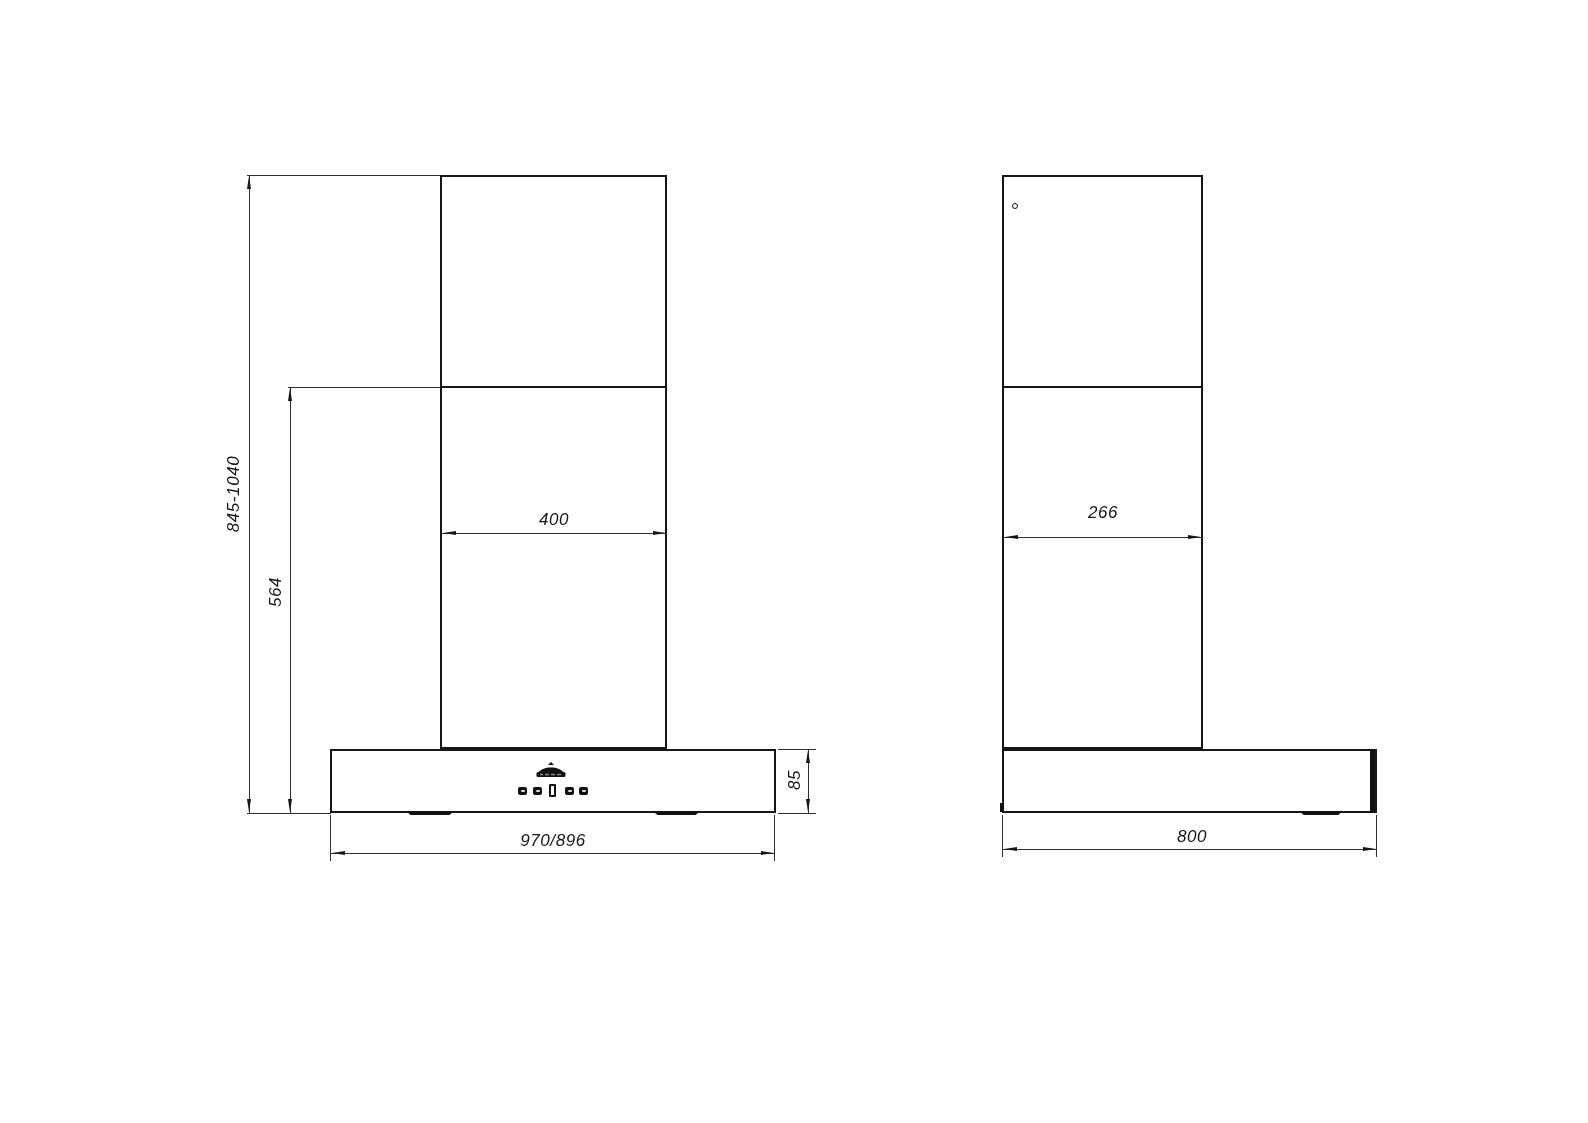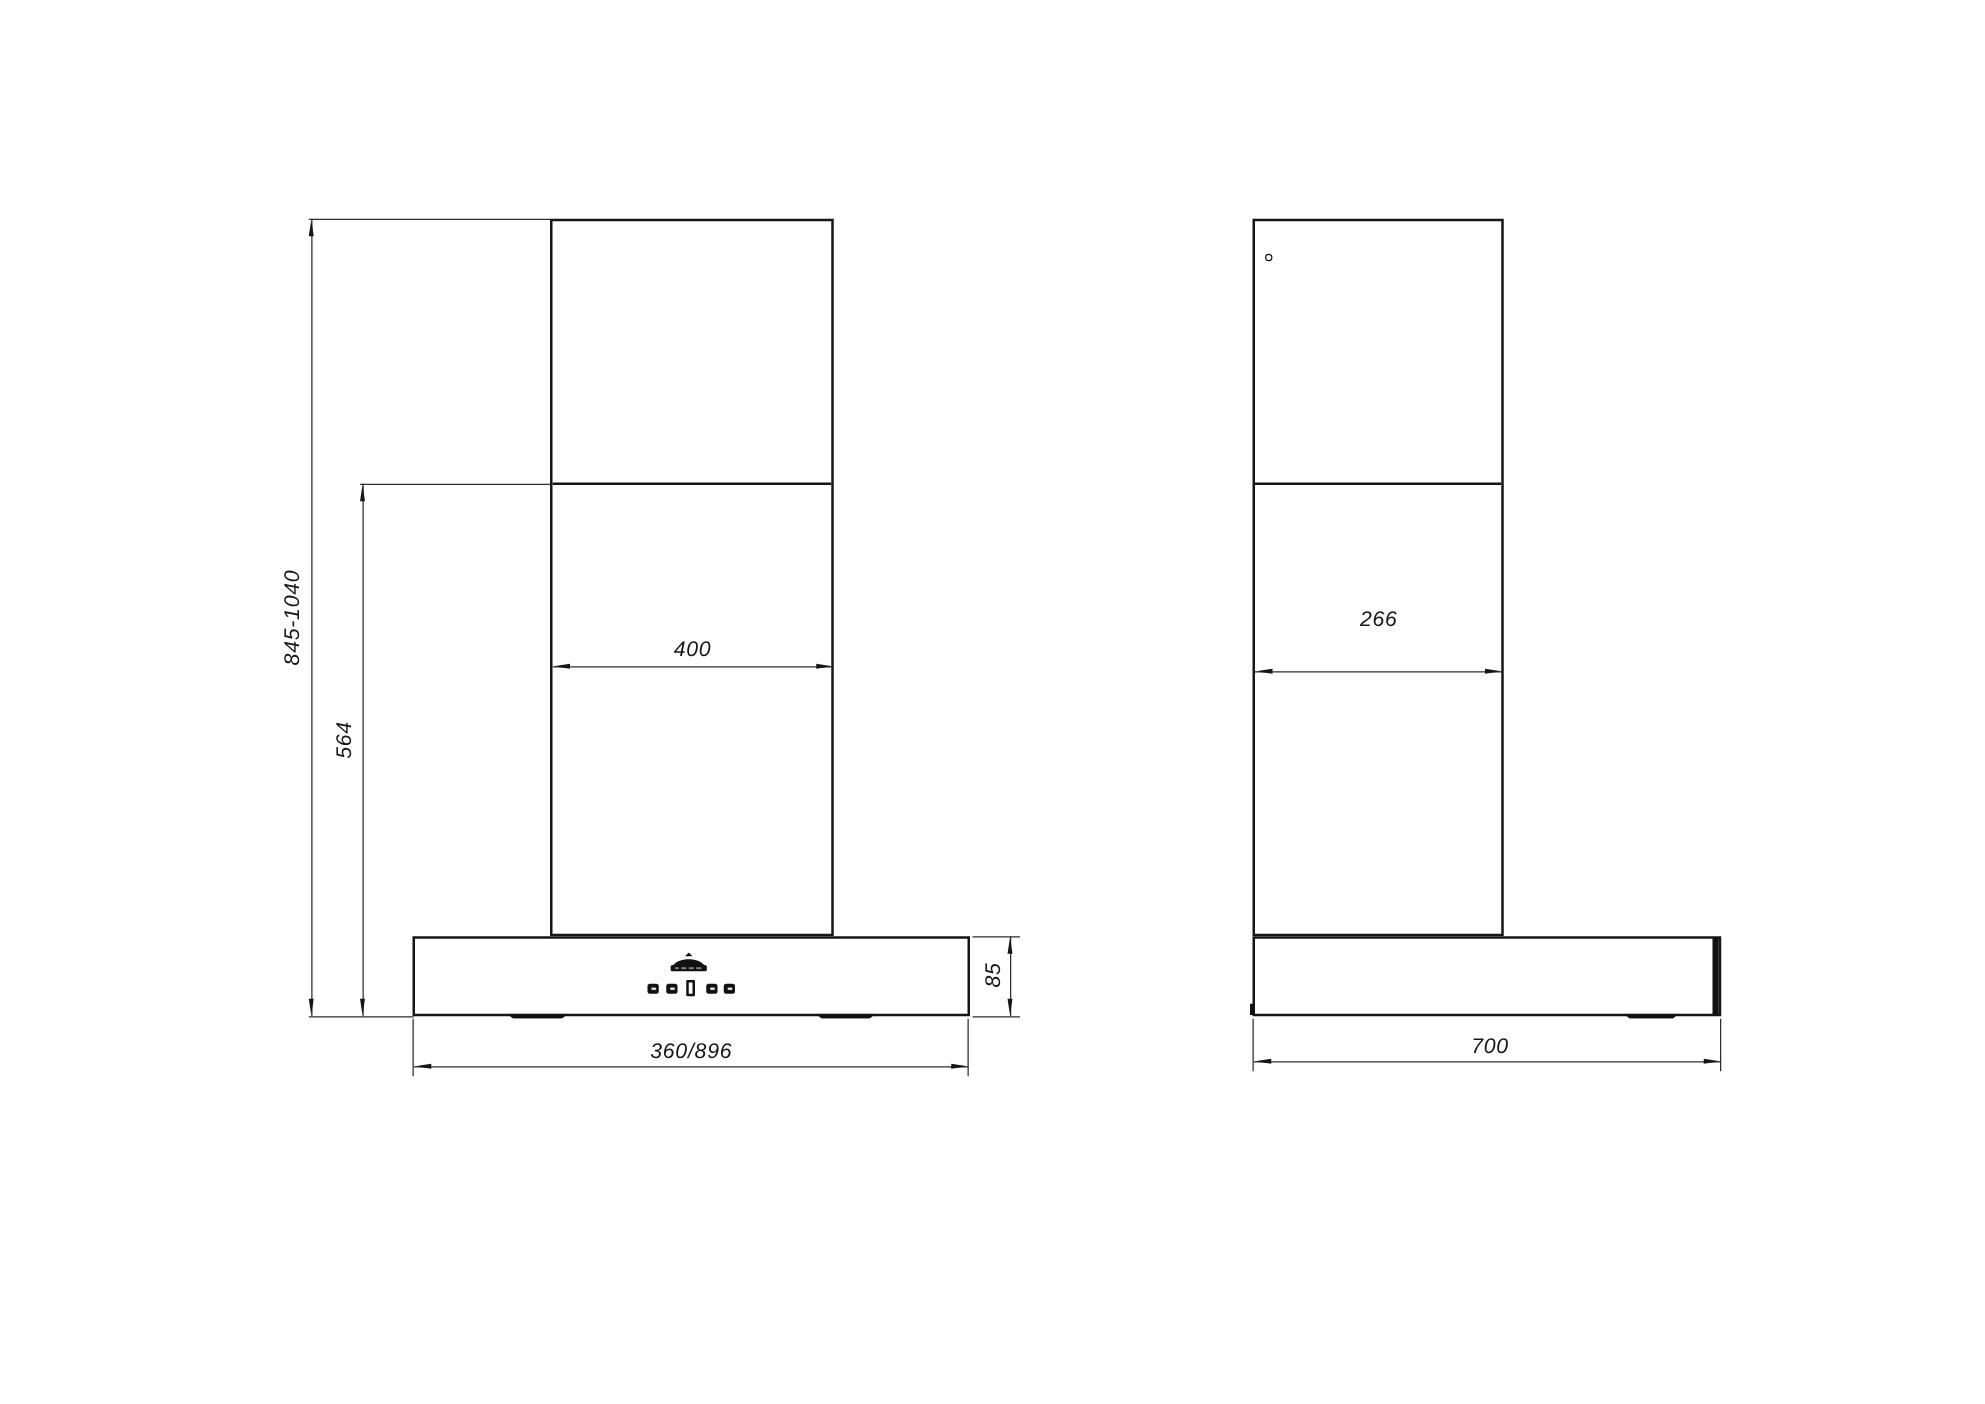--- a/index.html
+++ b/index.html
@@ -106,45 +106,45 @@
       <div class="ar dn" style="left:806px;top:799px;"></div>
       <div class="lbl v" style="left:795px;top:780px;">85</div>
     </div>
 
     <div>
       <div class="vl" style="left:330px;top:815px;height:46px;"></div>
       <div class="vl" style="left:774px;top:815px;height:46px;"></div>
       <div class="hl" style="left:331px;top:853px;width:444px;"></div>
       <div class="ar lf" style="left:332px;top:851px;"></div>
       <div class="ar rt" style="left:761px;top:851px;"></div>
-      <div class="lbl h" style="left:553px;top:851px;">360/896</div>
+      <div class="lbl h" style="left:553px;top:851px;">970/896</div>
     </div>
   </div>
 
   <div>
 
     <div class="outline" style="left:1002px;top:175px;width:201px;height:574px;"></div>
     <div class="joint" style="left:1004px;top:386px;width:197px;"></div>
     <div class="hole" style="left:1012px;top:203px;"></div>
 
     <div class="outline" style="left:1002px;top:749px;width:375px;height:64px;"></div>
     <div class="fbar" style="left:1370px;top:750px;width:5px;height:62px;"></div>
     <div class="fbar" style="left:1000px;top:803px;width:4px;height:9px;"></div>
     <div class="vent" style="left:1297px;top:811px;width:48px;"></div>
 
     <div>
       <div class="hl" style="left:1004px;top:537px;width:198px;"></div>
       <div class="ar lf" style="left:1005px;top:535px;"></div>
       <div class="ar rt" style="left:1188px;top:535px;"></div>
-      <div class="lbl h" style="left:1103px;top:506px;">266</div>
+      <div class="lbl h" style="left:1103px;top:523px;">266</div>
     </div>
 
     <div>
       <div class="vl" style="left:1002px;top:815px;height:42px;"></div>
       <div class="vl" style="left:1376px;top:815px;height:42px;"></div>
       <div class="hl" style="left:1003px;top:849px;width:374px;"></div>
       <div class="ar lf" style="left:1004px;top:847px;"></div>
       <div class="ar rt" style="left:1363px;top:847px;"></div>
-      <div class="lbl h" style="left:1192px;top:847px;">700</div>
+      <div class="lbl h" style="left:1192px;top:847px;">800</div>
     </div>
   </div>
 
 </div>
 
 </body></html>

